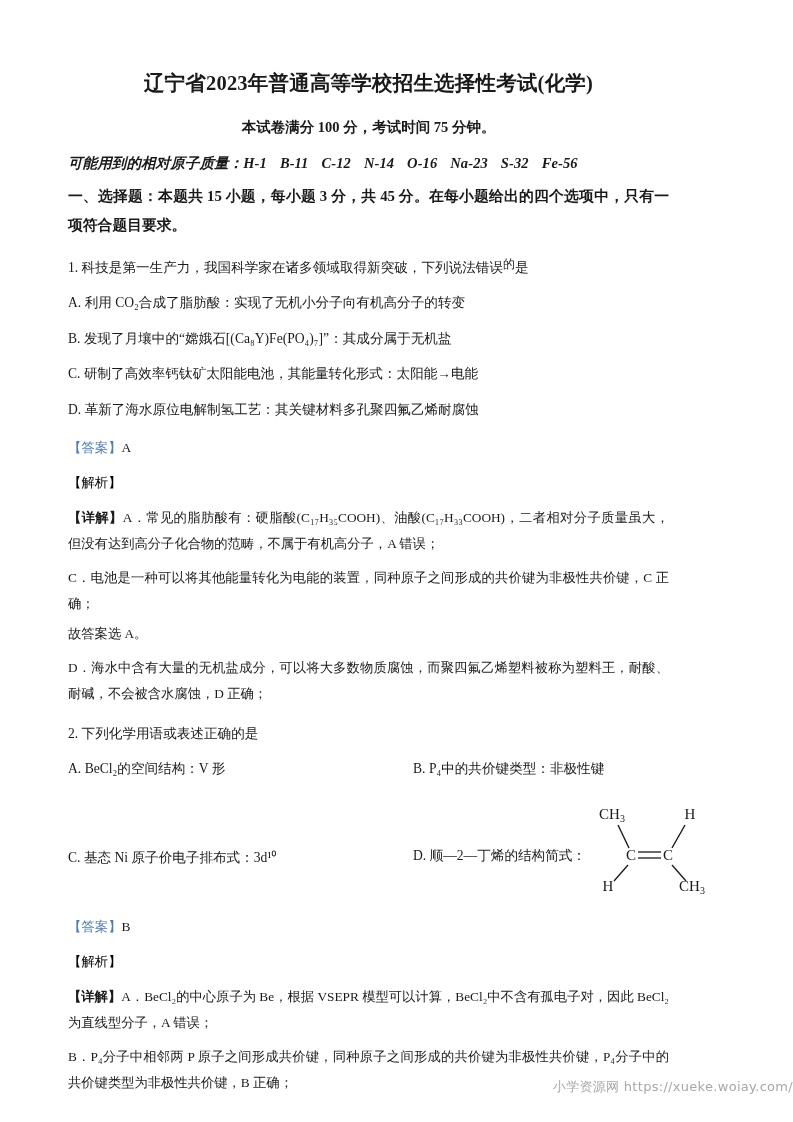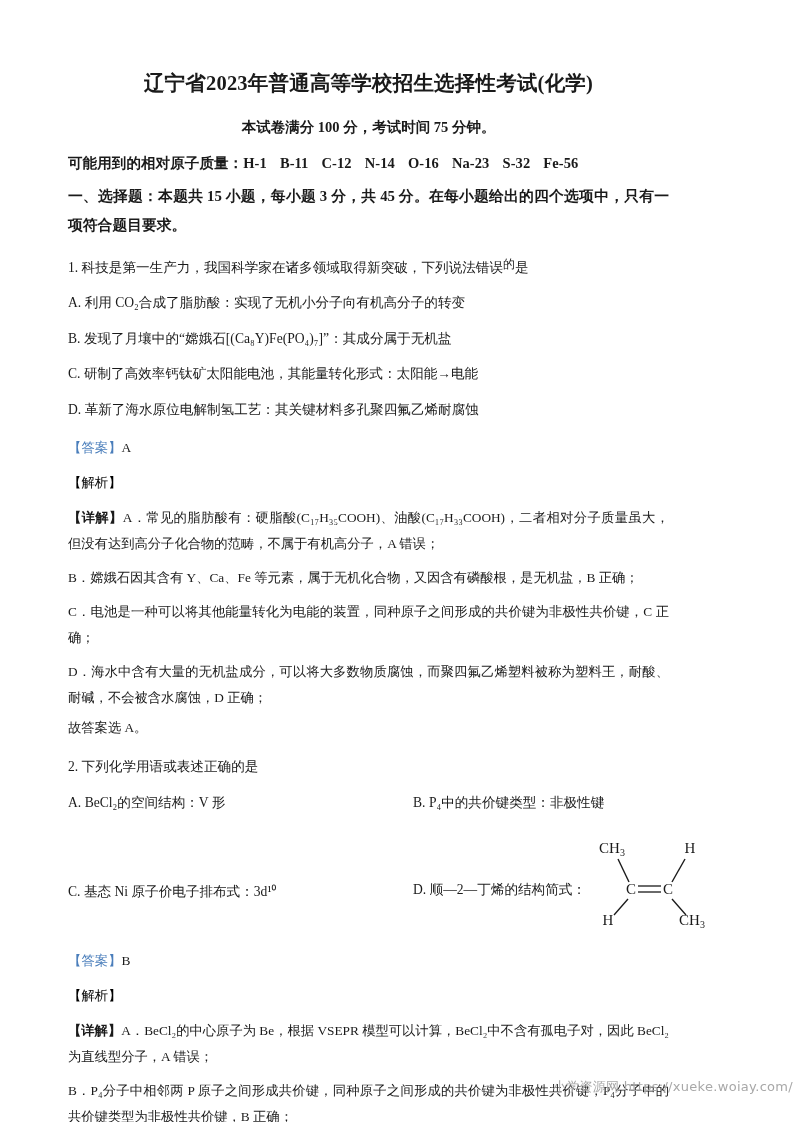--- a/index.html
+++ b/index.html
@@ -35,20 +35,21 @@
     text-align: center;
     font-weight: bold;
     font-size: 14.5px;
     margin: 19px 0 0 0;
   }
   .atomic-line {
     font-weight: bold;
     font-size: 14.5px;
     margin: 17px 0 0 0;
     letter-spacing: 0.1px;
+    font-style: italic;
   }
   .atomic-line .sp { display: inline-block; width: 13px; }
   .section-head {
     font-weight: bold;
     font-size: 14.8px;
     line-height: 1.95;
     margin: 9px 0 0 0;
     text-align: justify;
   }
   .q-stem {
@@ -162,24 +163,23 @@
 
   <div class="ans-key">
     <span>【答案】</span><span class="val">A</span>
   </div>
 
   <div class="analysis-label">【解析】</div>
 
   <div class="detail">
     <span class="detail-tag">【详解】</span><span>A．常见的脂肪酸有：硬脂酸(C₁₇H₃₅COOH)、油酸(C₁₇H₃₃COOH)，二者相对分子质量虽大，但没有达到高分子化合物的范畴，不属于有机高分子，A 错误；</span>
   </div>
-  <div class="para">B．嫦娥石因其含有 Y、Ca、Fe 等元素，属于无机化合物，又因含有磷酸根，是无机盐，B 正确；</div>
   <div class="para">C．电池是一种可以将其他能量转化为电能的装置，同种原子之间形成的共价键为非极性共价键，C 正确；</div>
+  <div class="para tight">故答案选 A。</div>
   <div class="para">D．海水中含有大量的无机盐成分，可以将大多数物质腐蚀，而聚四氟乙烯塑料被称为塑料王，耐酸、耐碱，不会被含水腐蚀，D 正确；</div>
-  <div class="para tight">故答案选 A。</div>
 
   <div class="q-stem">
     <span>2.</span>
     <span>下列化学用语或表述正确的是</span>
   </div>
 
   <div class="opt-row">
     <div class="opt-col-l">
       <span>A.</span>
       <span>BeCl₂的空间结构：V 形</span>

